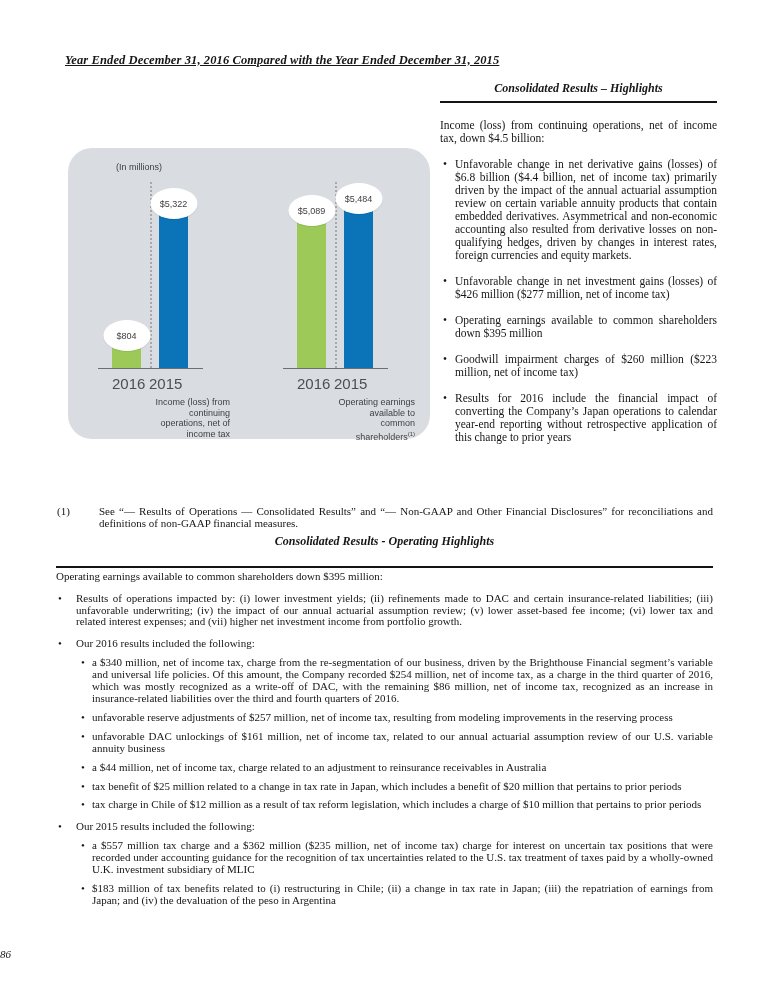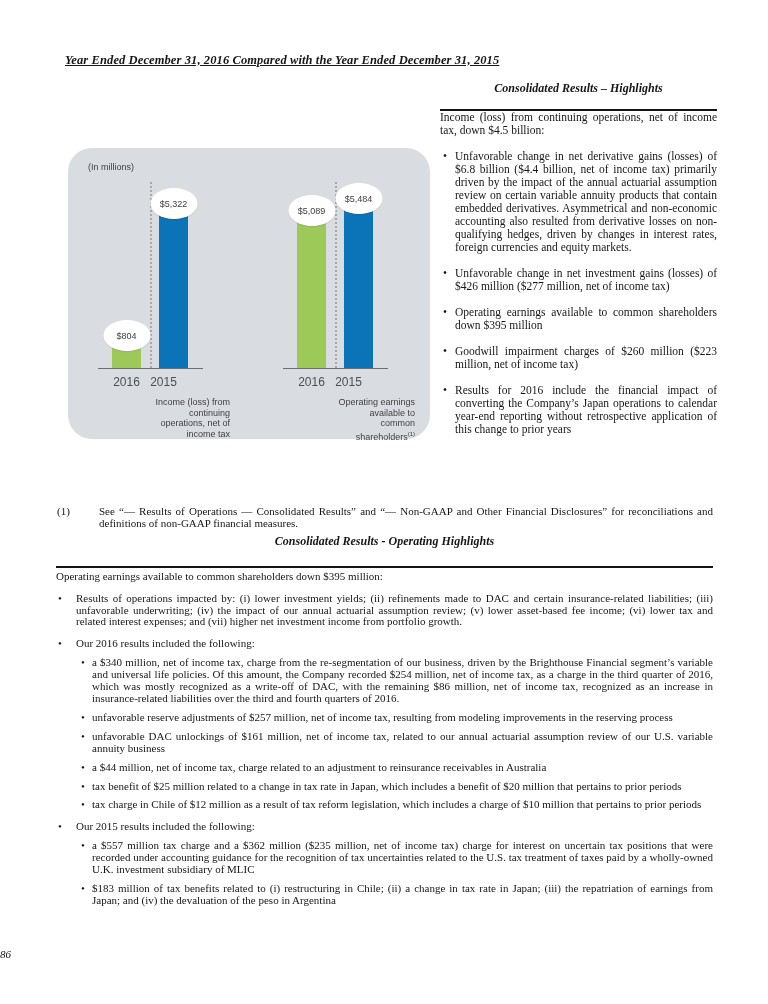--- a/index.html
+++ b/index.html
@@ -19,49 +19,49 @@
     letter-spacing:.1px;
   }
 
   
   .right-col {
     position:absolute; left:440px; top:82px; width:277px;
     font-size:11.5px; line-height:13px; text-align:justify;
   }
   .right-col .hl-heading {
     text-align:center; font-size:12px; font-weight:bold; font-style:italic;
-    padding-bottom:14px; border-bottom:2px solid #141414;
+    padding-bottom:6px; border-bottom:2px solid #141414;
   }
-  .right-col .hl-intro { margin-top:0; }
+  .right-col .hl-intro { margin-top:16px; }
   .hl-bullet { position:relative; padding-left:15px; margin-top:13px; }
   .hl-bullet .mk { position:absolute; left:3px; }
 
   
   .panel {
     position:absolute; left:68px; top:148px; width:362px; height:291px;
     background:#D9DDE1; border-radius:24px;
     font-family:"Liberation Sans", sans-serif; color:#414042;
   }
-  .units { position:absolute; left:20px; top:14px; font-size:9px; color:#414042; }
+  .units { position:absolute; left:48px; top:14px; font-size:9px; color:#414042; }
   .grp { position:absolute; top:0; height:100%; width:105px; }
   .grp.g0 { left:30px; }
   .grp.g1 { left:215px; }
   .axis { position:absolute; left:0; top:220px; width:105px; border-top:1px solid #6D6E71; }
   .dotted { position:absolute; left:52px; top:34px; height:186px; border-left:2px dotted #A6A8AB; }
   .bar { position:absolute; bottom:71px; width:29px; }
   .bar.y0 { left:14px;padding-left:24px; }
   .bar.y1 { left:61px; }
   .oval {
     position:absolute; left:50%; bottom:calc(100% - 6px); transform:translateX(-50%);
     width:47px; height:31px; background:#ffffff; border-radius:50%;
     display:flex; align-items:center; justify-content:center;
     box-shadow:0 1px 1px rgba(0,0,0,0.08);
   }
   .oval-label { font-size:9px; color:#414042; white-space:nowrap; }
-  .yr { position:absolute; top:227px; width:29px; text-align:center; font-size:12px; color:#4D4E50; }
+  .yr { position:absolute; top:227px; width:29px; text-align:center; font-size:15px; color:#4D4E50; }
   .yr.y0 { left:14px; } .yr.y1 { left:51px; }
   .cap {
     position:absolute; top:249px; left:52px; transform:translateX(-50%);
     width:160px; text-align:right; font-size:9px; line-height:10.5px; color:#414042;
   }
   .cap sup { font-size:6px; }
 
   
   .bottom {
     position:absolute; left:56px; top:506px; width:657px;

